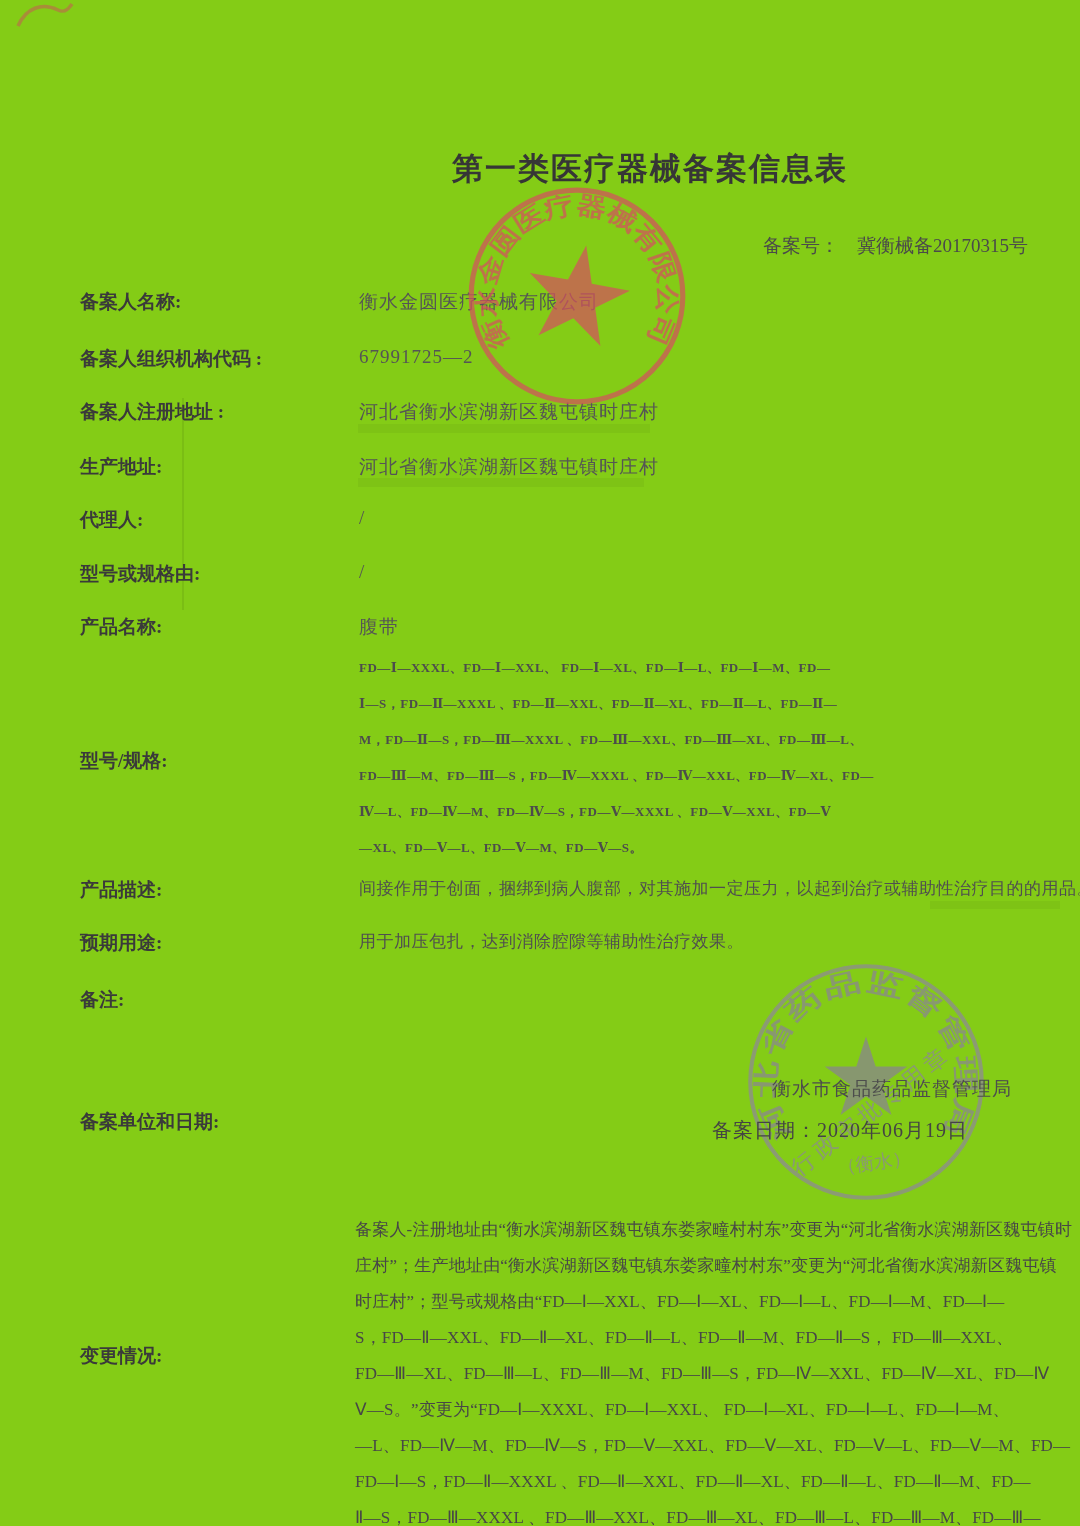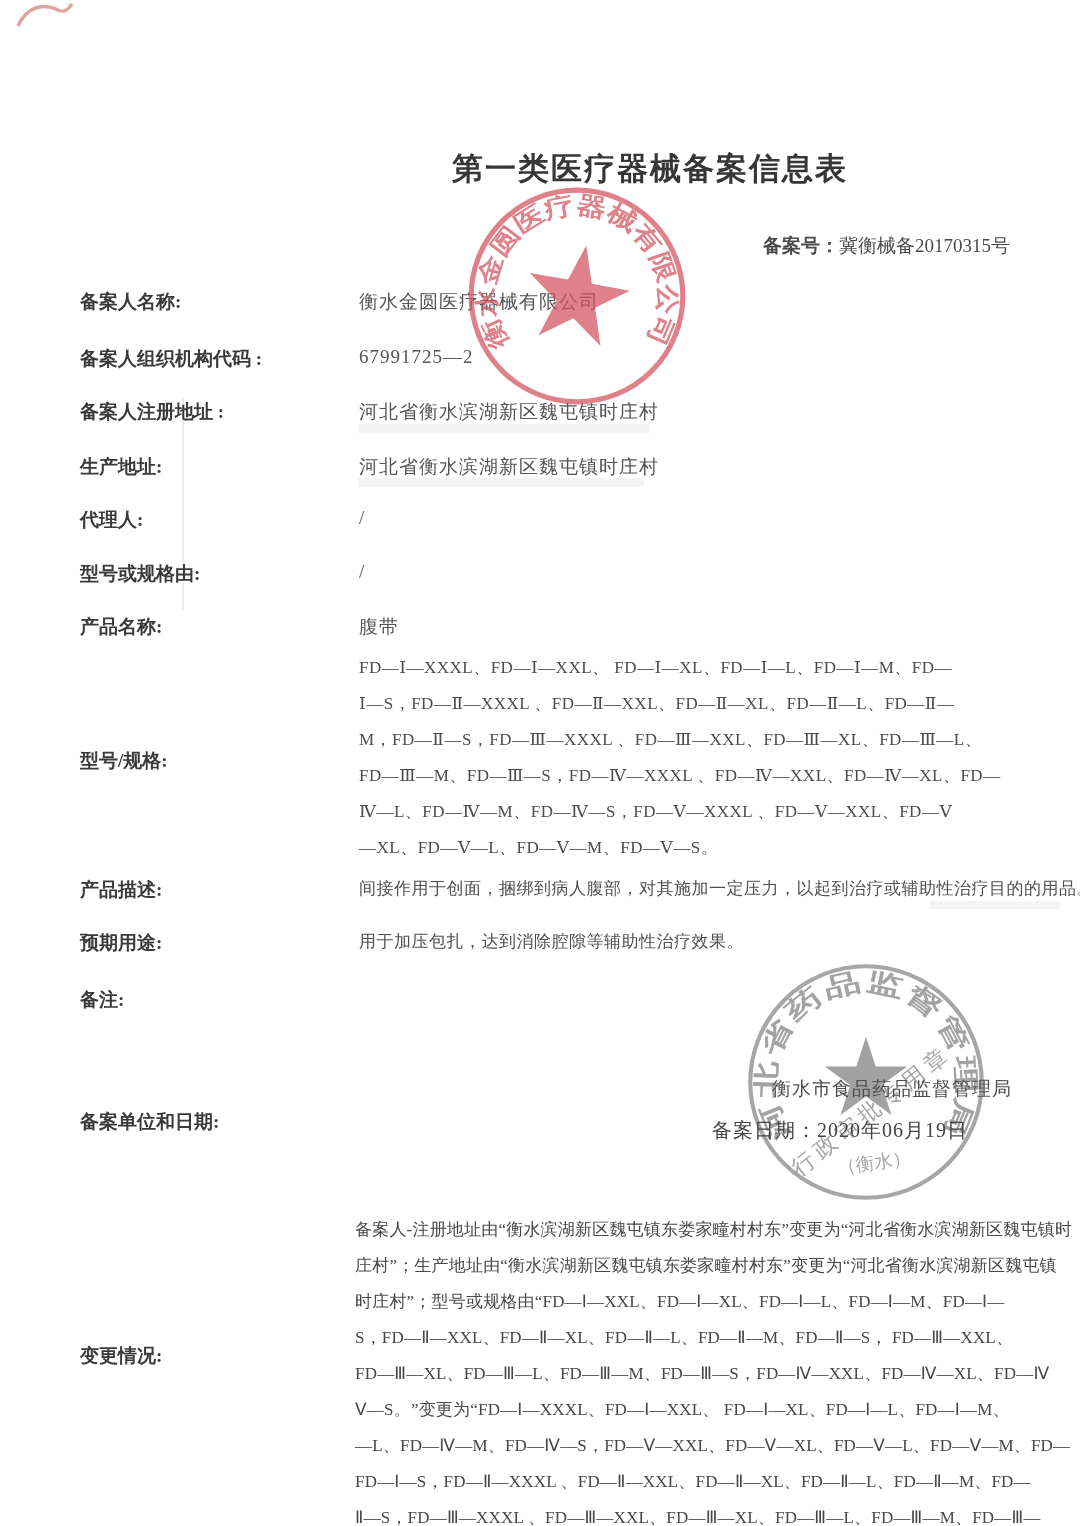--- a/index.html
+++ b/index.html
@@ -1,38 +1,38 @@
 <!DOCTYPE html>
 <html><head>
 <meta charset="utf-8">
 <style>
   html,body{margin:0;padding:0;background:#e9e9e7;}
   .page{
     position:relative;width:1080px;height:1526px;margin:0 auto;
-    background:#ffffff;overflow:hidden;
+    background:#84cc16;overflow:hidden;
     font-family:"Liberation Serif","DejaVu Serif",serif;
     color:#3f3f3f;
   }
   .abs{position:absolute;white-space:nowrap;}
   .title{
     font-size:31px;font-weight:700;letter-spacing:2px;color:#363636;
   }
   .filing-no{font-size:19px;color:#4a4a4a;}
-  .filing-no .lbl{font-weight:700;}
+  .filing-no .lbl{font-weight:400;margin-right:18px;}
   .row{left:80px;}
   .row .lbl{
     display:inline-block;width:272px;text-align:left;
     font-weight:700;font-size:19px;color:#3a3a3a;vertical-align:top;
   }
   .row .val{
     display:inline-block;margin-left:7px;font-size:19px;color:#555;
     letter-spacing:1px;vertical-align:top;
   }
   .row .val.small{font-size:17px;letter-spacing:0.5px;color:#4f4f4f;}
-  .block{line-height:36px;font-size:17px;color:#4c4c4c;letter-spacing:0.5px;}
+  .block{line-height:36px;font-size:13px;color:#4c4c4c;letter-spacing:0.5px;font-weight:bold;}
   .block div{white-space:nowrap;}
   .changes{line-height:36px;font-size:17px;color:#474747;letter-spacing:0.2px;}
   .changes div{white-space:nowrap;font-family:Liberation Serif, serif;}
   .authority-line{font-size:19px;color:#4d4d4d;letter-spacing:1px;z-index:5;}
   .date-line{font-size:20px;color:#444;letter-spacing:1px;z-index:5;}
   .stamp{z-index:3;pointer-events:none;}
   .artifact{position:absolute;background:rgba(0,0,0,0.045);}
   .vline{position:absolute;width:2px;background:rgba(0,0,0,0.07);}
 </style>
 </head>

